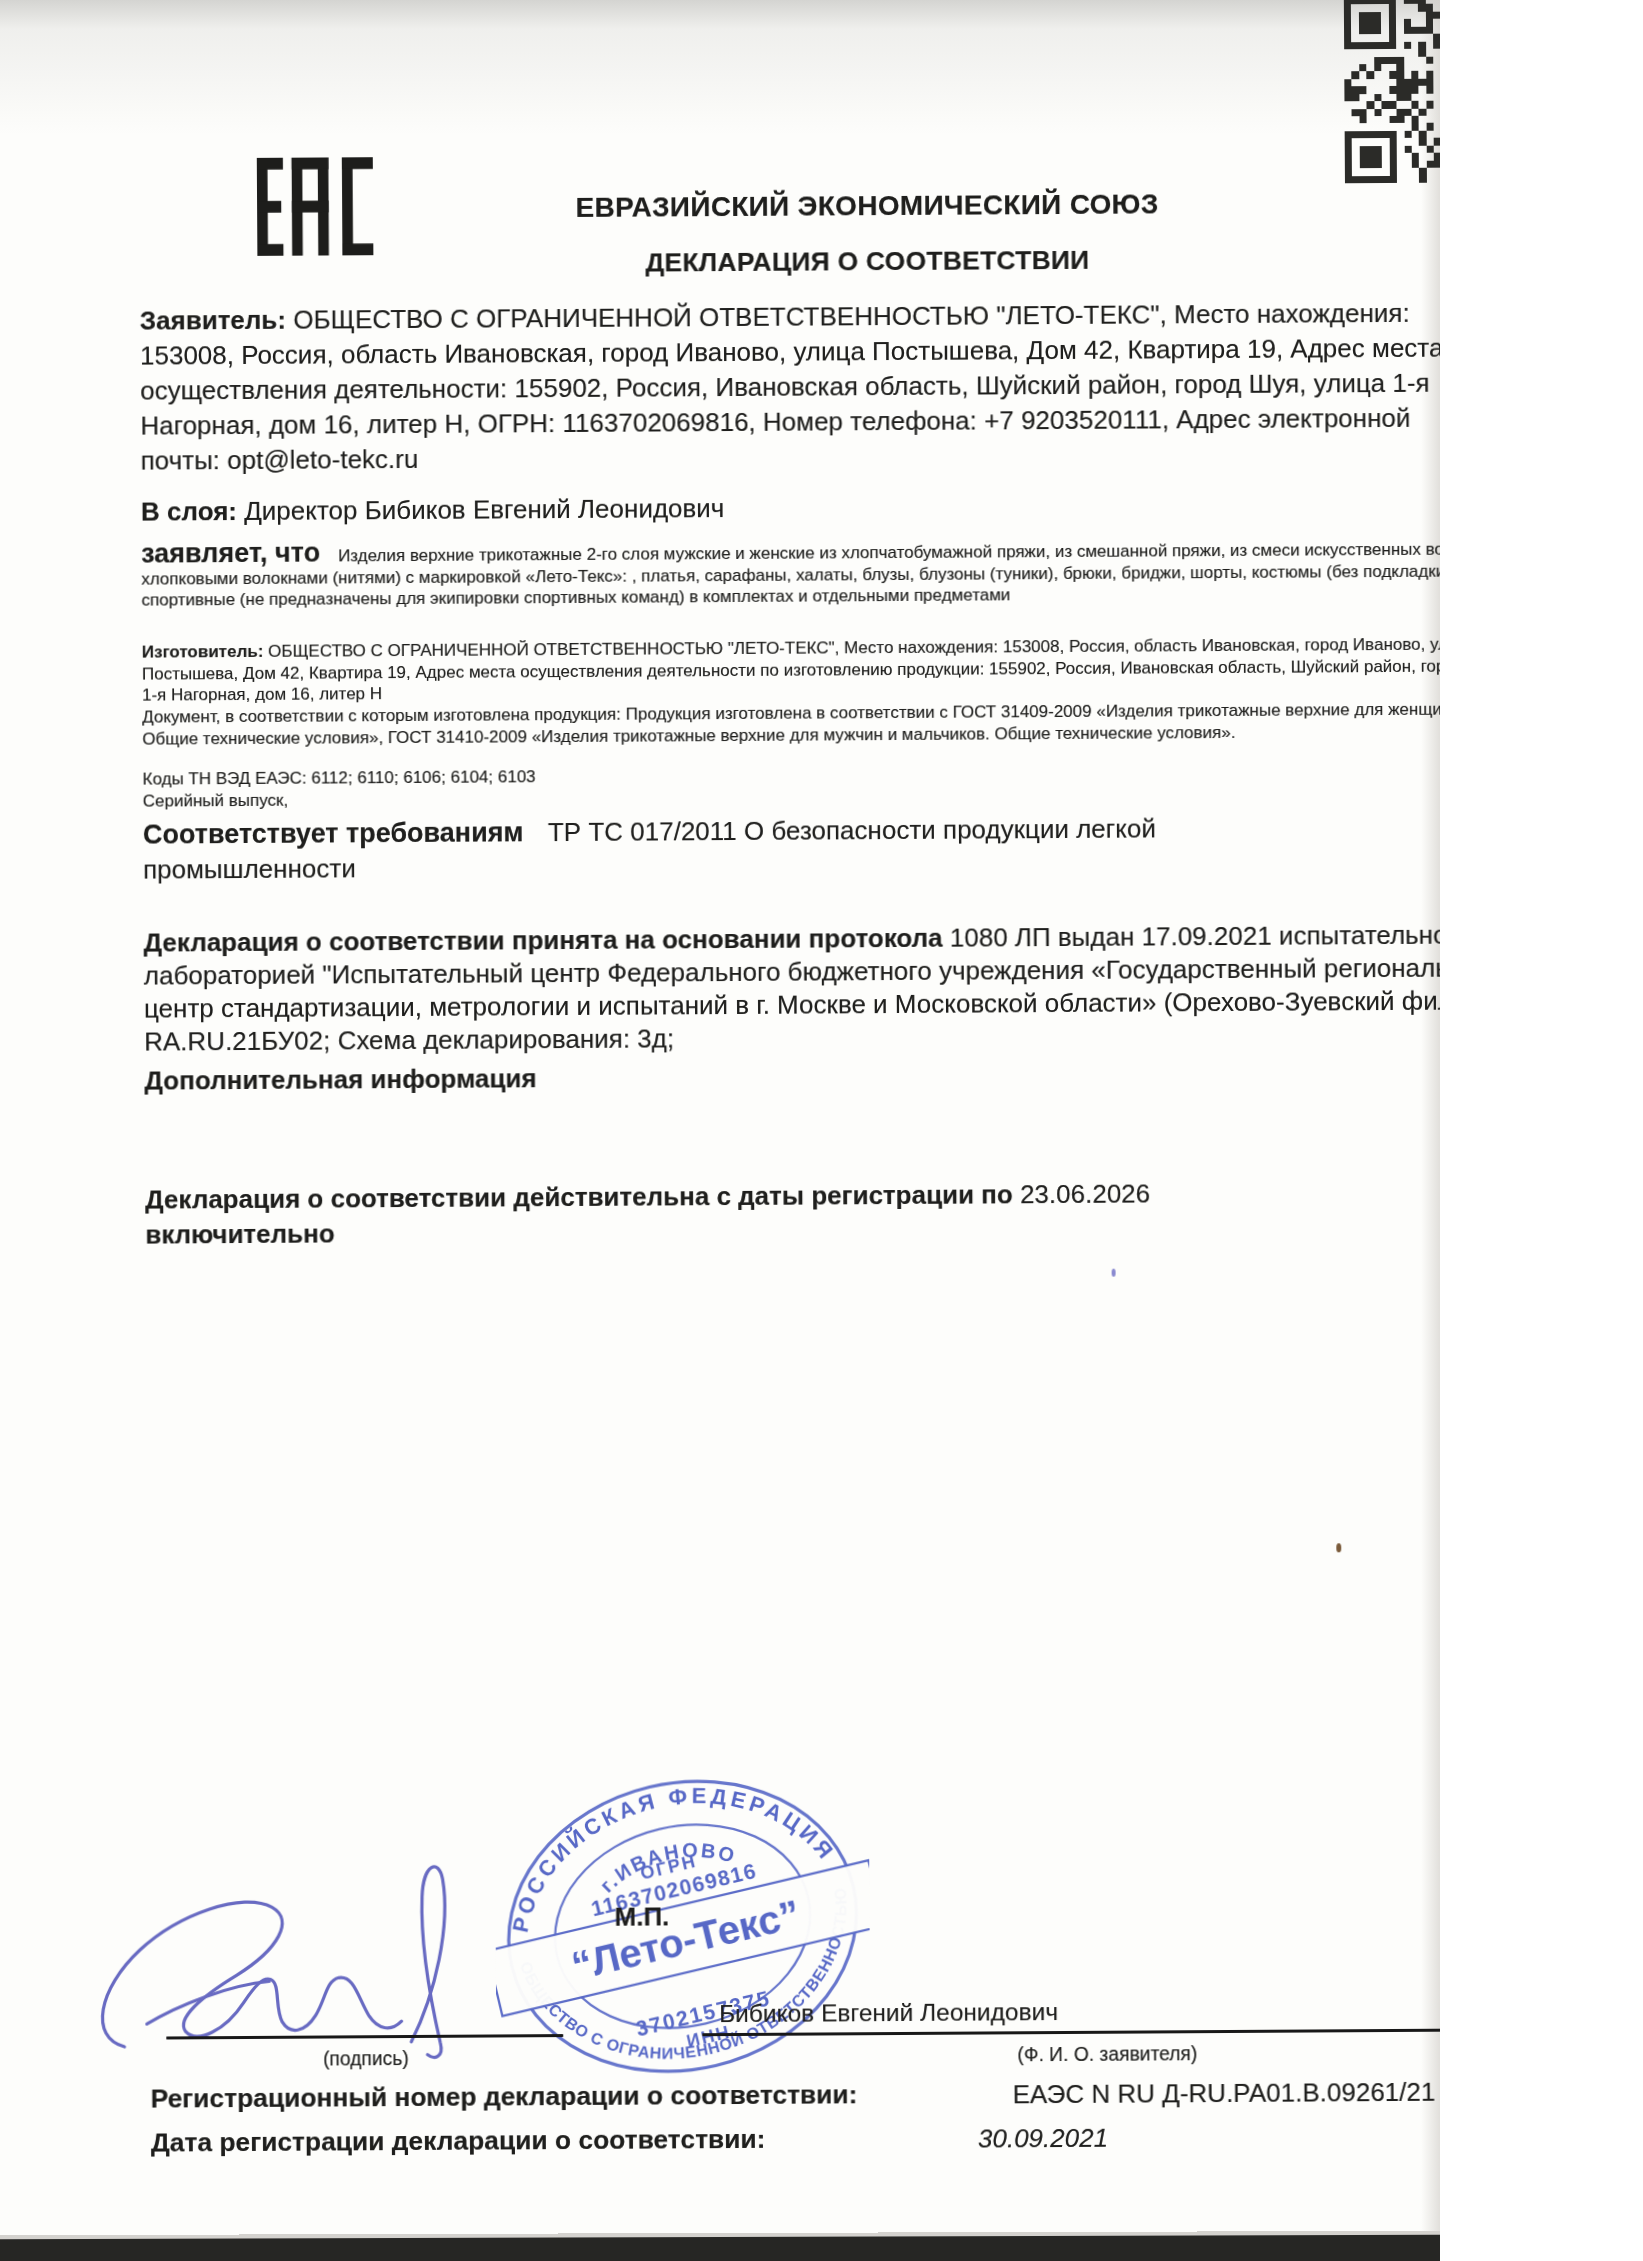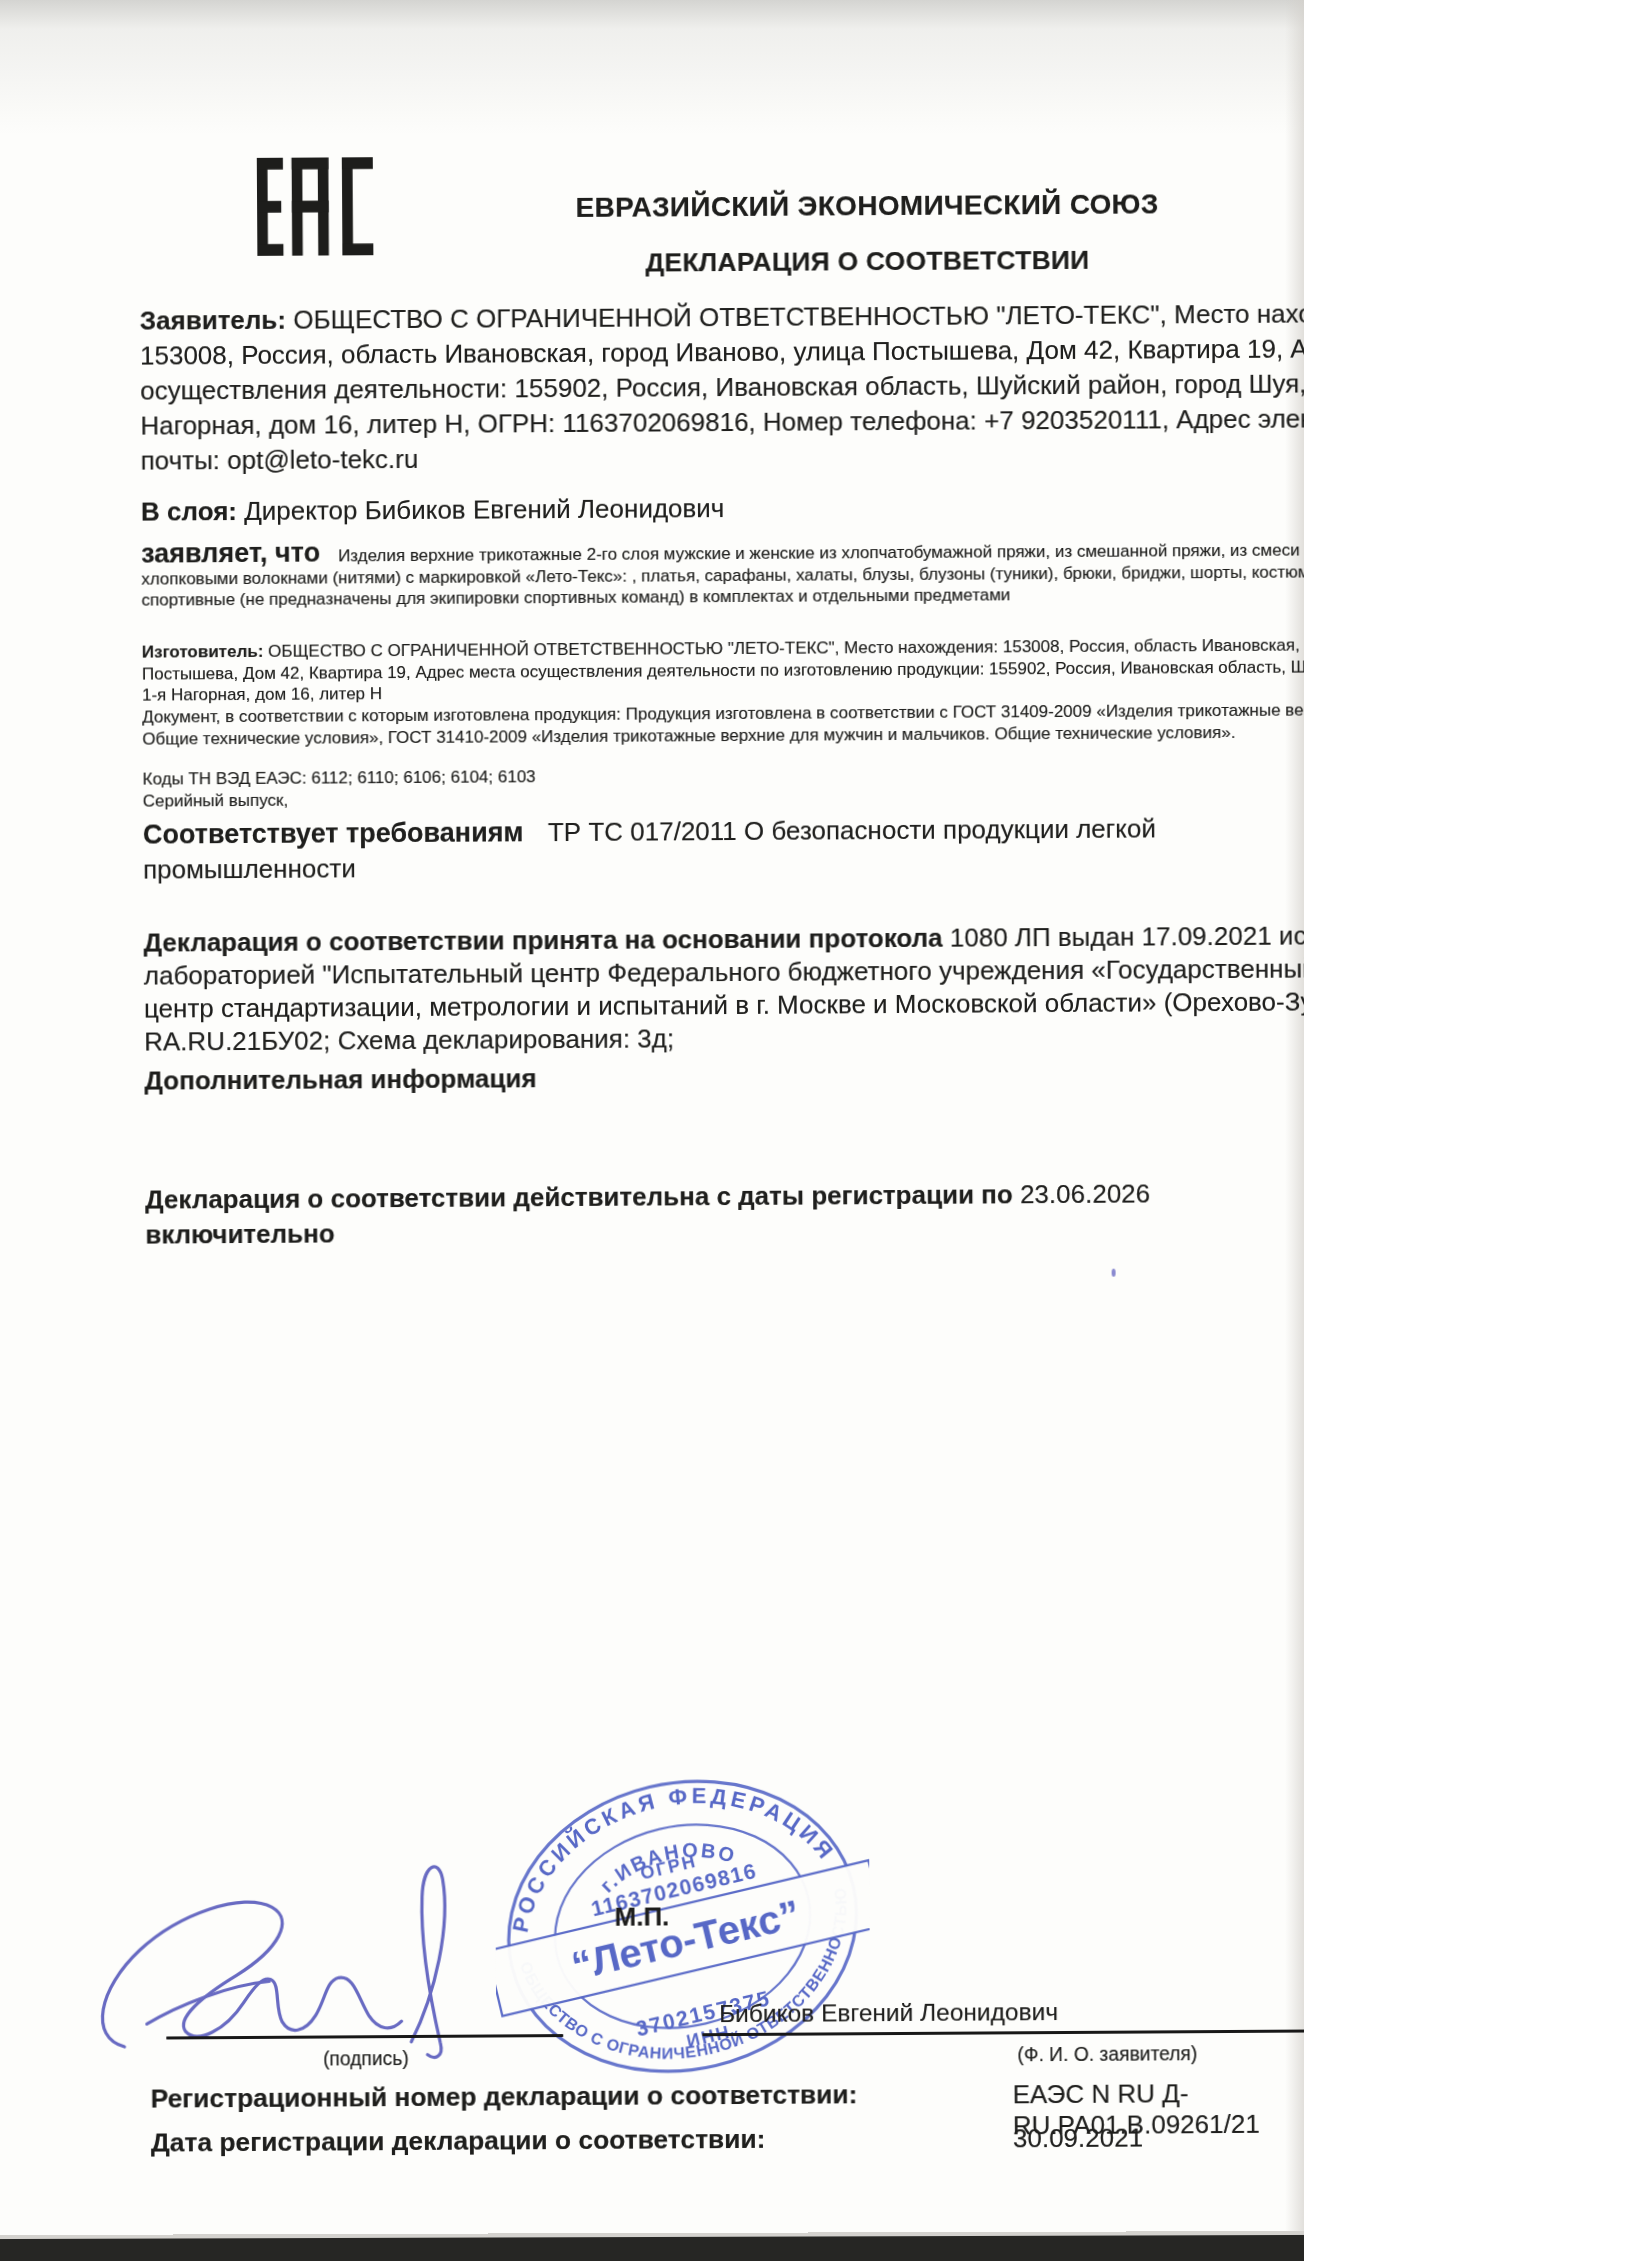--- a/index.html
+++ b/index.html
@@ -1,17 +1,17 @@
 <!DOCTYPE html>
 <html style="font-size:10.3px"><head>
 <meta charset="utf-8">
 <style>
   html,body{margin:0;padding:0;background:#ffffff;}
   #paper{
-    position:relative;width:1304px;height:2261px;overflow:hidden;
+    position:relative;width:1440px;height:2261px;overflow:hidden;
     background:#fdfdfb;
     font-family:"Liberation Sans","DejaVu Sans",sans-serif;
     color:#1e1e1c;
   }
   #top-shade{position:absolute;left:0;top:0;width:100%;height:135px;
     background:linear-gradient(180deg,rgba(205,205,202,.85) 0%,rgba(228,228,225,.55) 29px,rgba(255,255,255,0) 100%);}
   #right-shade{position:absolute;right:0;top:0;width:19.3px;height:100%;
     background:linear-gradient(90deg,rgba(255,255,255,0),rgba(210,207,202,.65));}
   #bottom-strip{position:absolute;left:-7.7px;right:-7.7px;bottom:-3.9px;height:28px;
     background:#262624;transform:rotate(-0.18deg);}
@@ -427,21 +427,21 @@
     <div class="abs soft" style="left:708px;top:2004px;font-size:24.5px;">Бибиков Евгений Леонидович</div>
 
     <div class="rule" style="left:155px;top:2037px;width:397px;"></div>
     <div class="rule" style="left:691px;top:2037px;width:807px;"></div>
     <div class="abs under-label soft" style="left:258px;top:2050px;width:193px;">(подпись)</div>
     <div class="abs under-label soft" style="left:935px;top:2050px;width:322px;">(Ф. И. О. заявителя)</div>
 
     <div class="abs reg-label soft" style="left:139px;top:2084px;">Регистрационный номер декларации о соответствии:</div>
     <div class="abs reg-value soft" style="left:1001px;top:2085px;">ЕАЭС N RU Д-RU.РА01.В.09261/21</div>
     <div class="abs reg-label soft" style="left:139px;top:2128px;">Дата регистрации декларации о соответствии:</div>
-    <div class="abs reg-value soft" style="left:1001px;top:2129px;">30.09.2021</div>
+    <div class="abs reg-value soft" style="left:966px;top:2129px;font-style:italic;">30.09.2021</div>
 
     <div class="speck" style="left:1105px;top:1275px;width:3.9px;height:7.7px;background:#8a8ad0;"></div>
     <div class="speck" style="left:1328px;top:1551px;width:4.5px;height:9px;background:#7a5a3a;"></div>
   </div>
 
   <div id="bottom-strip"></div>
 </div>
 
 
 </body></html>

